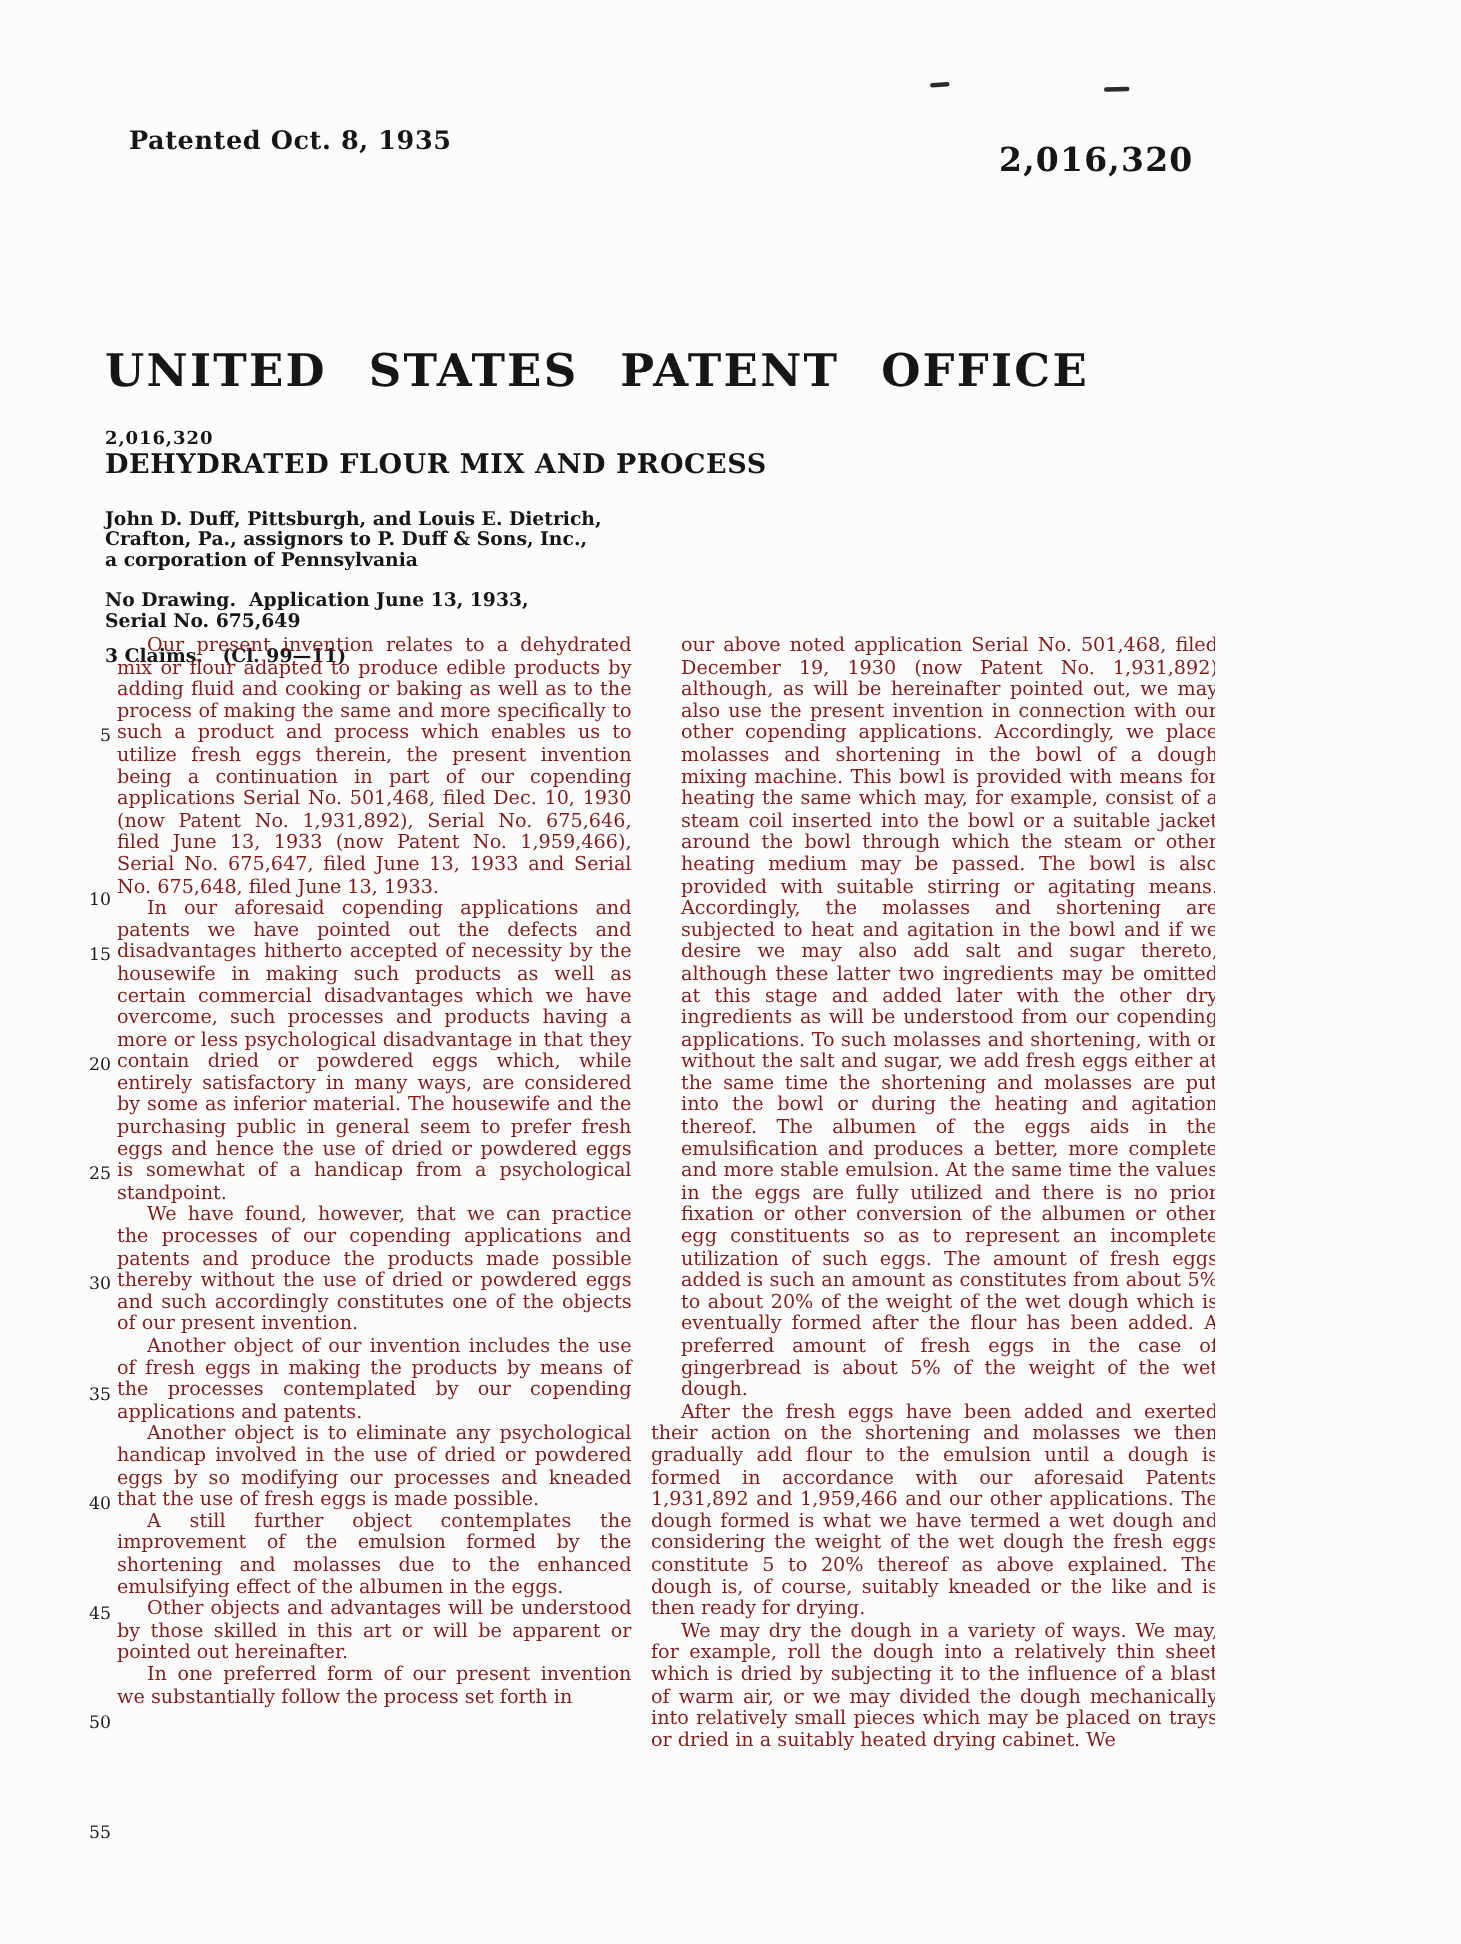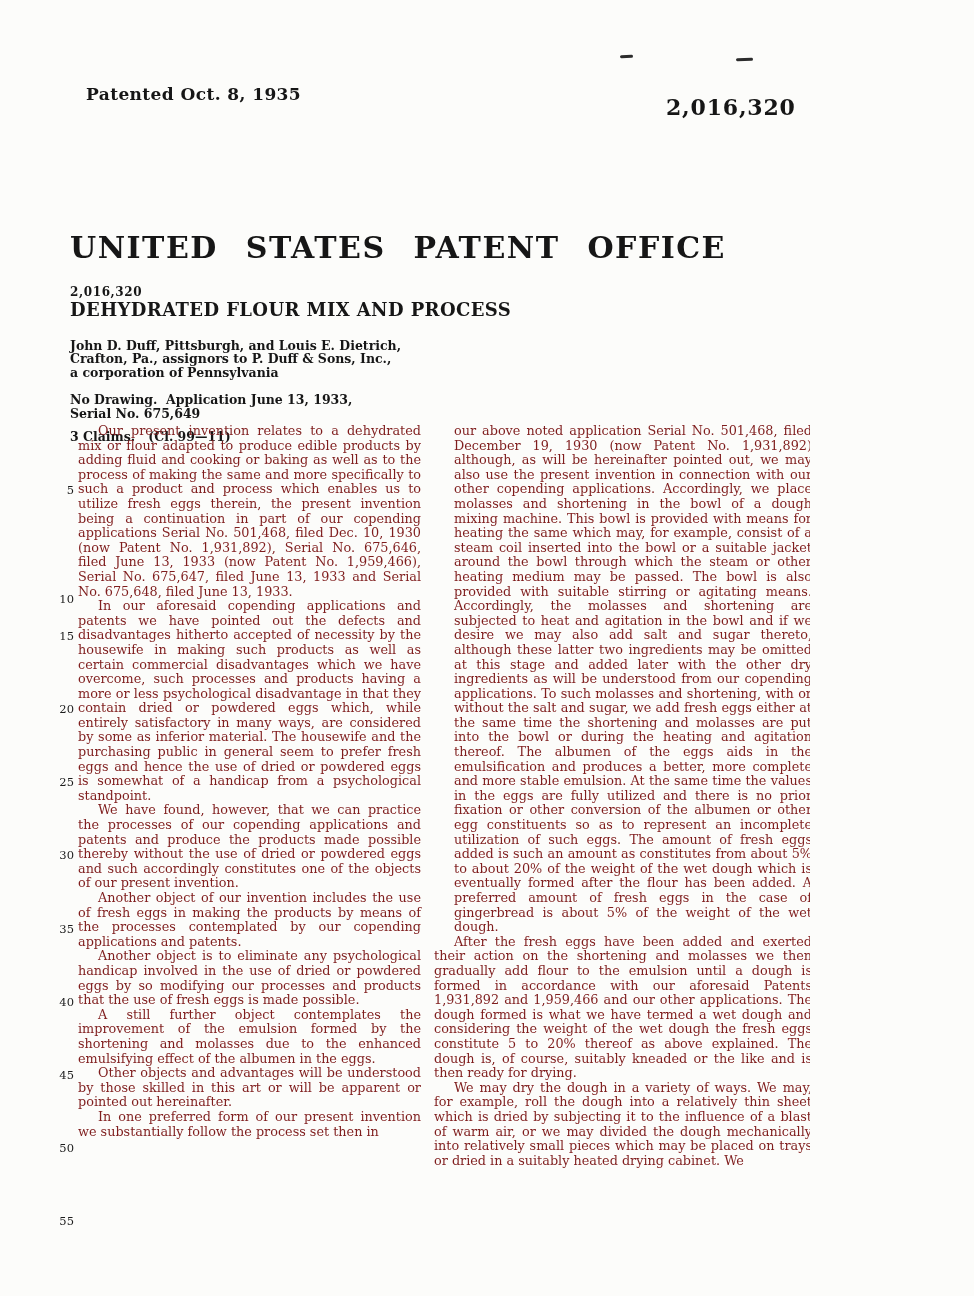--- a/index.html
+++ b/index.html
@@ -112,24 +112,24 @@
     <div class="lnum rg t40">40</div>
     <div class="lnum rg t45">45</div>
     <div class="lnum rg t50">50</div>
     <div class="lnum rg t55">55</div>
 
     <div class="col left-col">
       <p>Our present invention relates to a dehydrated mix or flour adapted to produce edible products by adding fluid and cooking or baking as well as to the process of making the same and more specifically to such a product and process which enables us to utilize fresh eggs therein, the present invention being a continuation in part of our copending applications Serial No. 501,468, filed Dec. 10, 1930 (now Patent No. 1,931,892), Serial No. 675,646, filed June 13, 1933 (now Patent No. 1,959,466), Serial No. 675,647, filed June 13, 1933 and Serial No. 675,648, filed June 13, 1933.</p>
       <p>In our aforesaid copending applications and patents we have pointed out the defects and disadvantages hitherto accepted of necessity by the housewife in making such products as well as certain commercial disadvantages which we have overcome, such processes and products having a more or less psychological disadvantage in that they contain dried or powdered eggs which, while entirely satisfactory in many ways, are considered by some as inferior material.  The housewife and the purchasing public in general seem to prefer fresh eggs and hence the use of dried or powdered eggs is somewhat of a handicap from a psychological standpoint.</p>
       <p>We have found, however, that we can practice the processes of our copending applications and patents and produce the products made possible thereby without the use of dried or powdered eggs and such accordingly constitutes one of the objects of our present invention.</p>
       <p>Another object of our invention includes the use of fresh eggs in making the products by means of the processes contemplated by our copending applications and patents.</p>
-      <p>Another object is to eliminate any psychological handicap involved in the use of dried or powdered eggs by so modifying our processes and products that the use of fresh eggs is made possible.</p>
+      <p>Another object is to eliminate any psychological handicap involved in the use of dried or powdered eggs by so modifying our processes and kneaded that the use of fresh eggs is made possible.</p>
       <p>A still further object contemplates the improvement of the emulsion formed by the shortening and molasses due to the enhanced emulsifying effect of the albumen in the eggs.</p>
       <p>Other objects and advantages will be understood by those skilled in this art or will be apparent or pointed out hereinafter.</p>
-      <p>In one preferred form of our present invention we substantially follow the process set then in</p>
+      <p>In one preferred form of our present invention we substantially follow the process set forth in</p>
     </div>
 
     <div class="col right-col">
       <p class="no-indent">our above noted application Serial No. 501,468, filed December 19, 1930 (now Patent No. 1,931,892) although, as will be hereinafter pointed out, we may also use the present invention in connection with our other copending applications.  Accordingly, we place molasses and shortening in the bowl of a dough mixing machine.  This bowl is provided with means for heating the same which may, for example, consist of a steam coil inserted into the bowl or a suitable jacket around the bowl through which the steam or other heating medium may be passed.  The bowl is also provided with suitable stirring or agitating means.  Accordingly, the molasses and shortening are subjected to heat and agitation in the bowl and if we desire we may also add salt and sugar thereto, although these latter two ingredients may be omitted at this stage and added later with the other dry ingredients as will be understood from our copending applications.  To such molasses and shortening, with or without the salt and sugar, we add fresh eggs either at the same time the shortening and molasses are put into the bowl or during the heating and agitation thereof.  The albumen of the eggs aids in the emulsification and produces a better, more complete and more stable emulsion.  At the same time the values in the eggs are fully utilized and there is no prior fixation or other conversion of the albumen or other egg constituents so as to represent an incomplete utilization of such eggs.  The amount of fresh eggs added is such an amount as constitutes from about 5% to about 20% of the weight of the wet dough which is eventually formed after the flour has been added.  A preferred amount of fresh eggs in the case of gingerbread is about 5% of the weight of the wet dough.</p>
       <p>After the fresh eggs have been added and exerted their action on the shortening and molasses we then gradually add flour to the emulsion until a dough is formed in accordance with our aforesaid Patents 1,931,892 and 1,959,466 and our other applications.  The dough formed is what we have termed a wet dough and considering the weight of the wet dough the fresh eggs constitute 5 to 20% thereof as above explained.  The dough is, of course, suitably kneaded or the like and is then ready for drying.</p>
       <p>We may dry the dough in a variety of ways. We may, for example, roll the dough into a relatively thin sheet which is dried by subjecting it to the influence of a blast of warm air, or we may divided the dough mechanically into relatively small pieces which may be placed on trays or dried in a suitably heated drying cabinet.  We</p>
     </div>
 
   </div>
 

